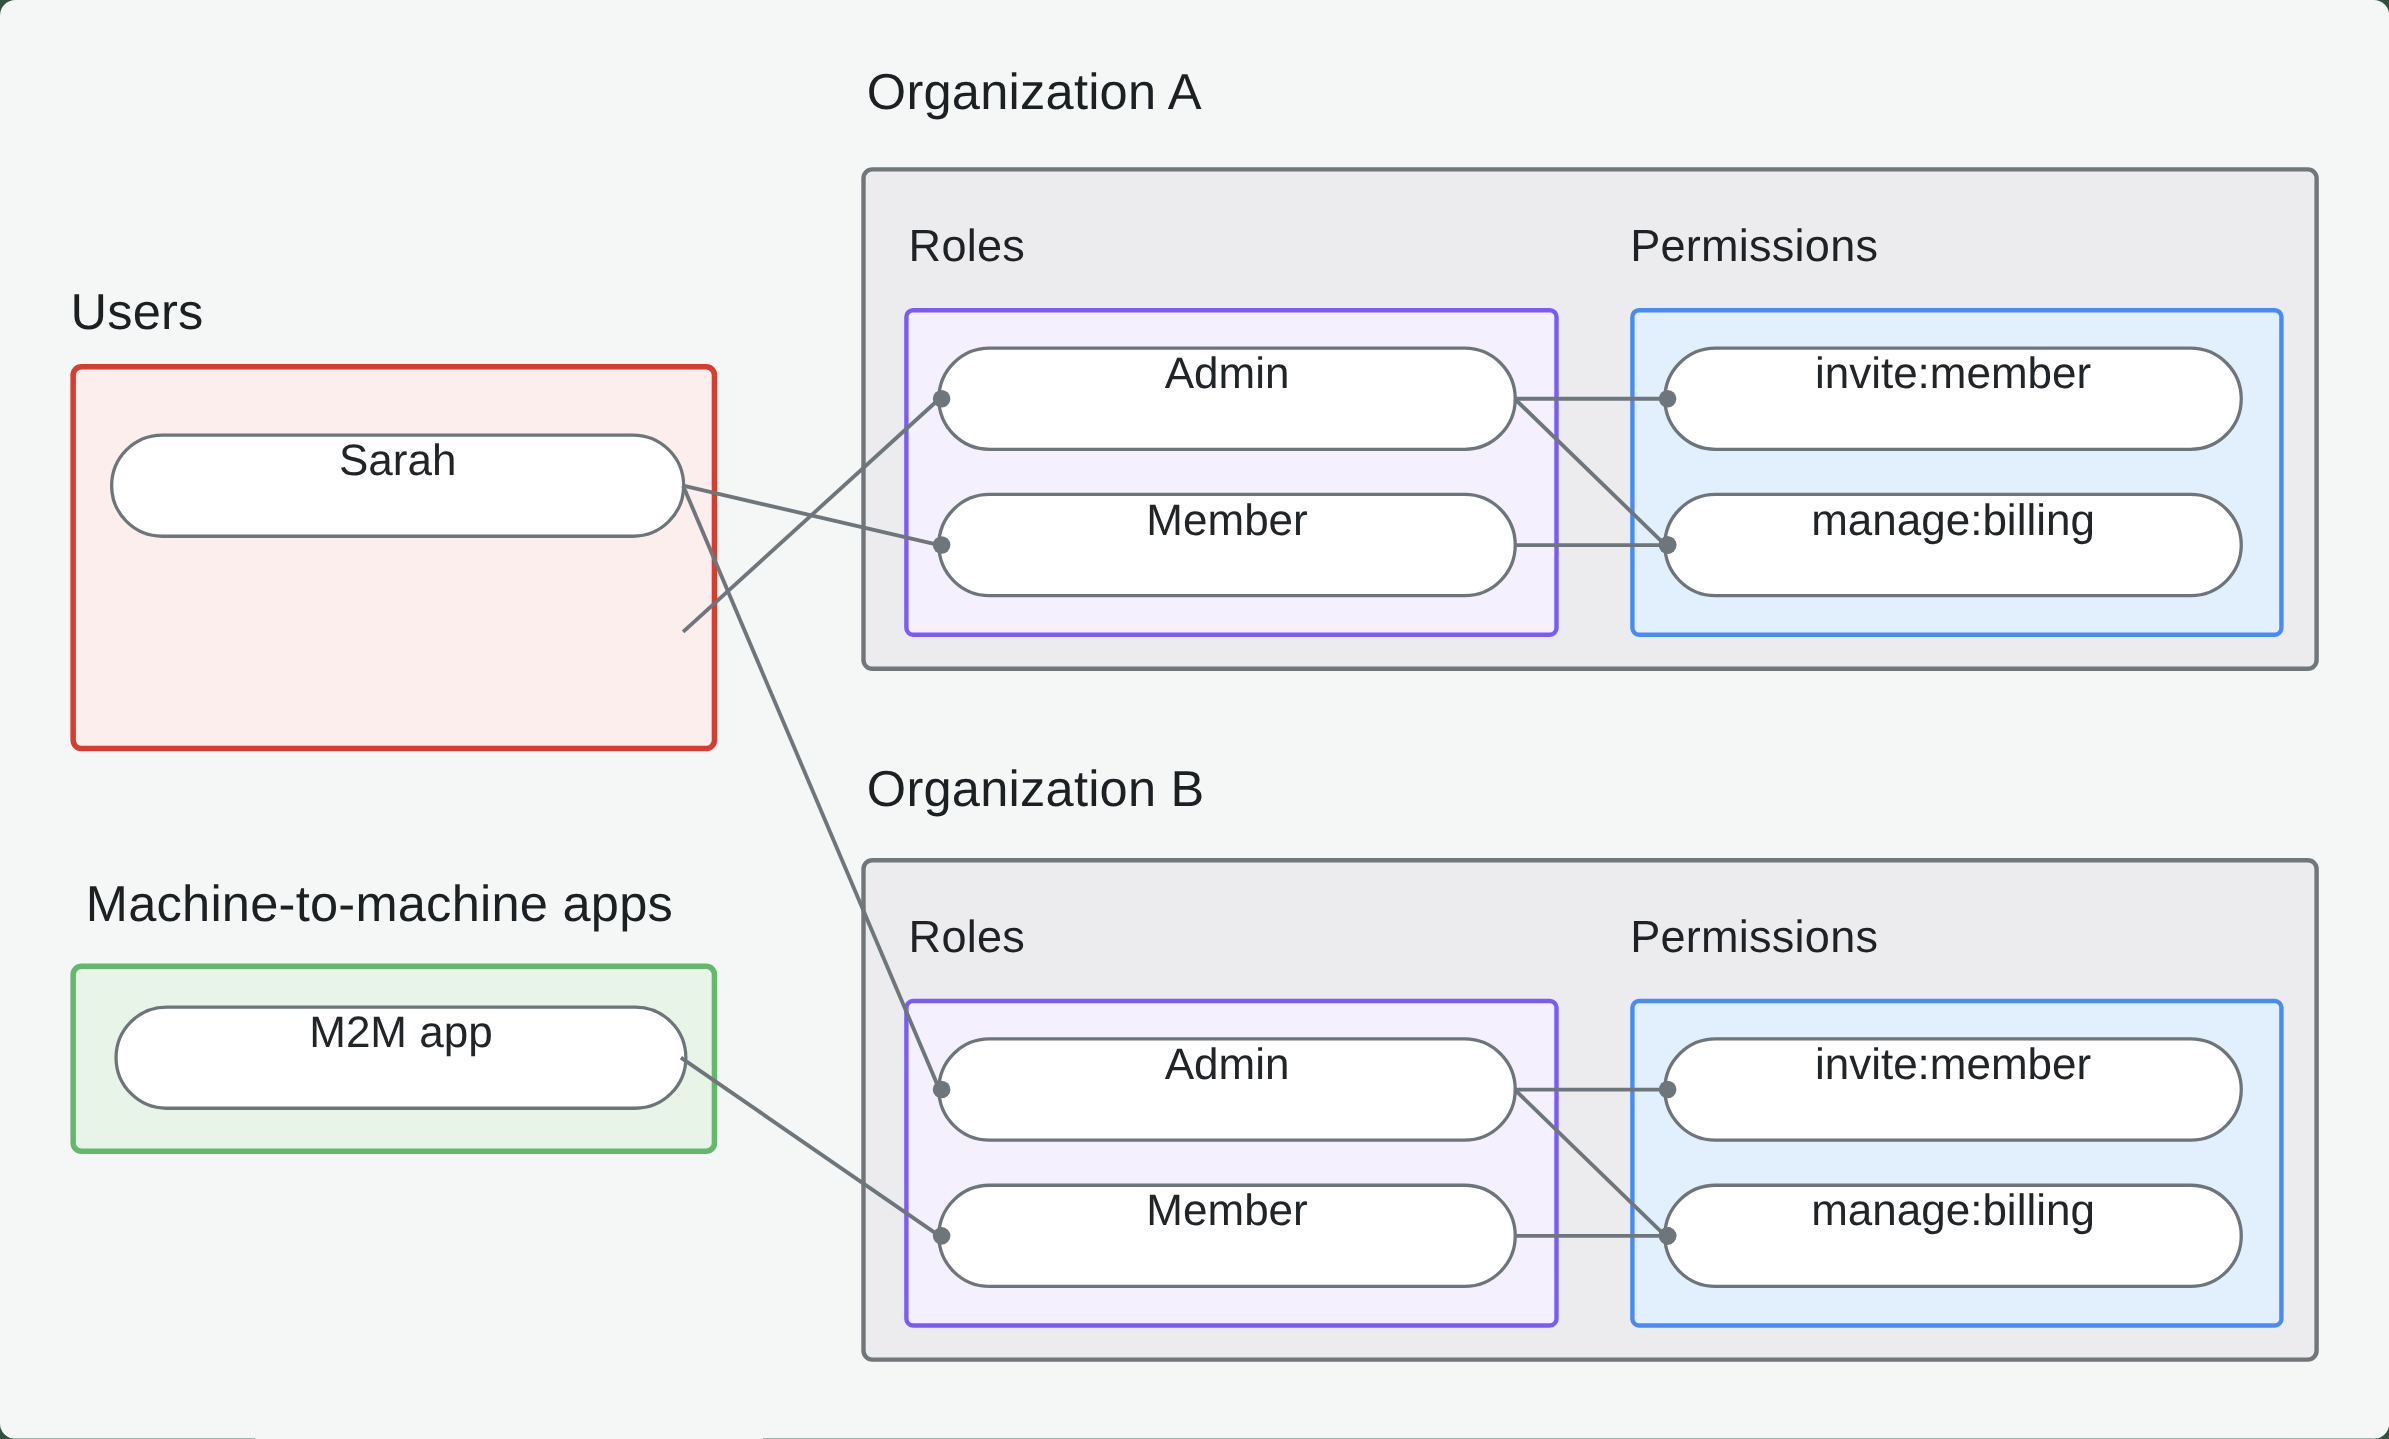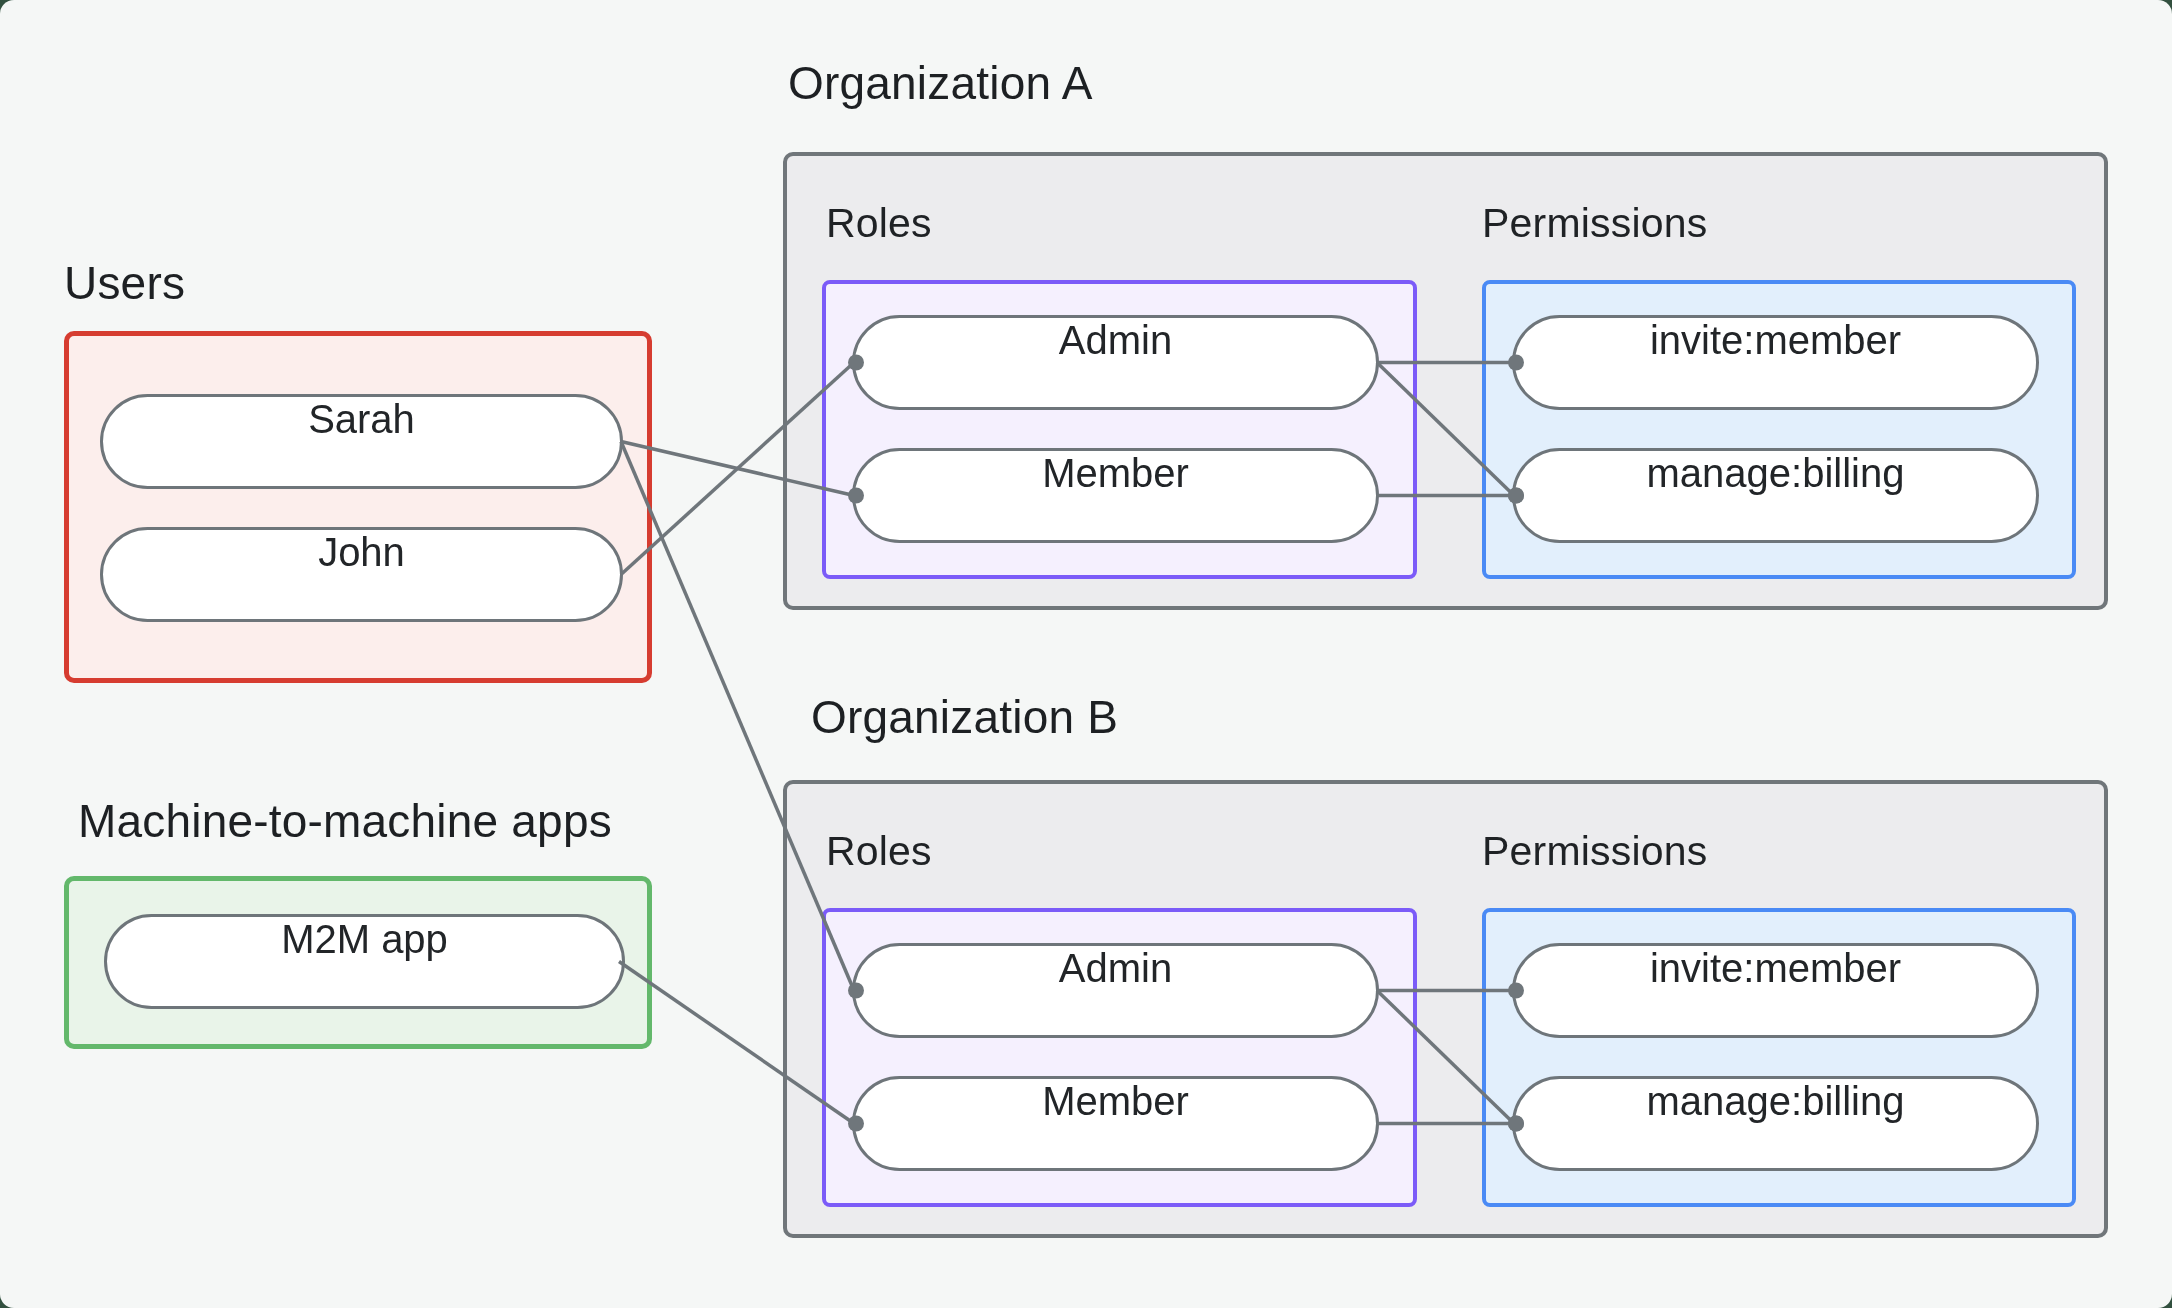--- a/index.html
+++ b/index.html
@@ -21,23 +21,20 @@
 </head>
 <body>
 
 <div id="canvas">
 
   <div class="abs section-title" style="left:64px;top:256px;">Users</div>
   <div class="abs group-box users-box" style="left:64px;top:331px;width:588px;height:352px;"></div>
   <div class="abs pill" style="left:100px;top:394px;width:523px;height:95px;">
     <span>Sarah</span>
   </div>
-  <div class="abs pill" style="left:100px;top:527px;width:523px;height:95px;">
-    <span>John</span>
-  </div>
 
   <div class="abs section-title" style="left:78px;top:794px;">Machine-to-machine apps</div>
   <div class="abs group-box m2m-box" style="left:64px;top:876px;width:588px;height:173px;"></div>
   <div class="abs pill" style="left:104px;top:914px;width:521px;height:95px;">
     <span>M2M app</span>
   </div>
 
   <div class="abs section-title" style="left:788px;top:56px;">Organization A</div>
   <div class="abs org-box" style="left:783px;top:152px;width:1325px;height:458px;">
     <div class="abs inner-label" style="left:39px;top:44px;">Roles</div>
@@ -51,21 +48,21 @@
   <div class="abs pill" style="left:852px;top:448px;width:527px;height:95px;">
     <span>Member</span>
   </div>
   <div class="abs pill" style="left:1512px;top:315px;width:527px;height:95px;">
     <span>invite:member</span>
   </div>
   <div class="abs pill" style="left:1512px;top:448px;width:527px;height:95px;">
     <span>manage:billing</span>
   </div>
 
-  <div class="abs section-title" style="left:788px;top:690px;margin-left:23px;">Organization B</div>
+  <div class="abs section-title" style="left:788px;top:690px;">Organization B</div>
   <div class="abs org-box" style="left:783px;top:780px;width:1325px;height:458px;">
     <div class="abs inner-label" style="left:39px;top:44px;">Roles</div>
     <div class="abs roles-box" style="left:35px;top:124px;width:595px;height:299px;"></div>
     <div class="abs inner-label" style="left:695px;top:44px;">Permissions</div>
     <div class="abs perms-box" style="left:695px;top:124px;width:594px;height:299px;"></div>
   </div>
   <div class="abs pill" style="left:852px;top:943px;width:527px;height:95px;">
     <span>Admin</span>
   </div>
   <div class="abs pill" style="left:852px;top:1076px;width:527px;height:95px;">

